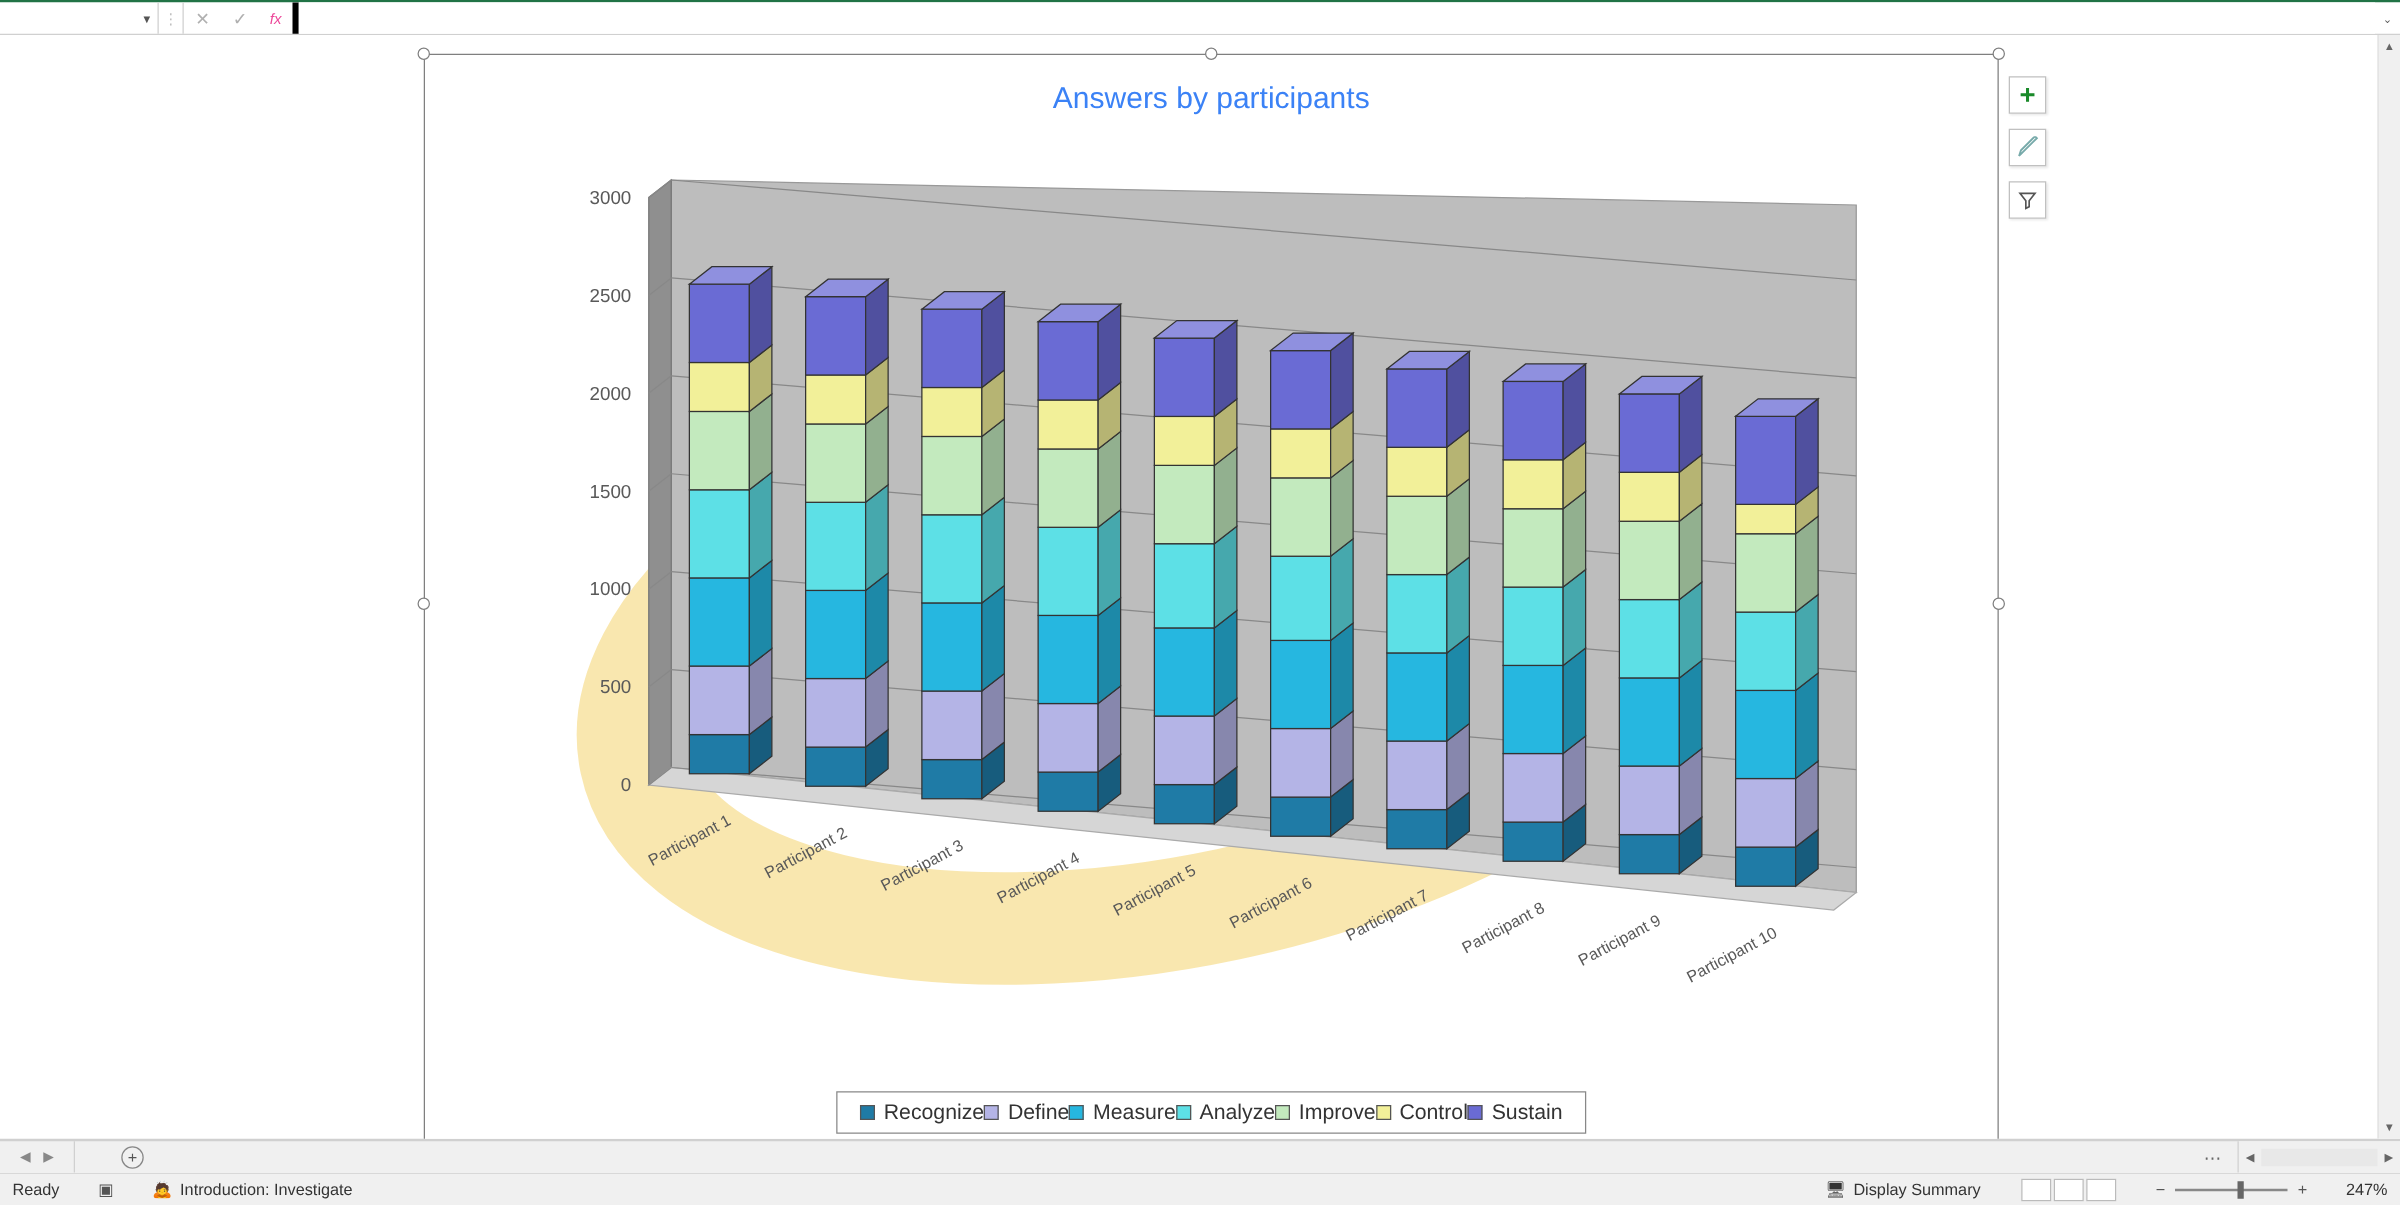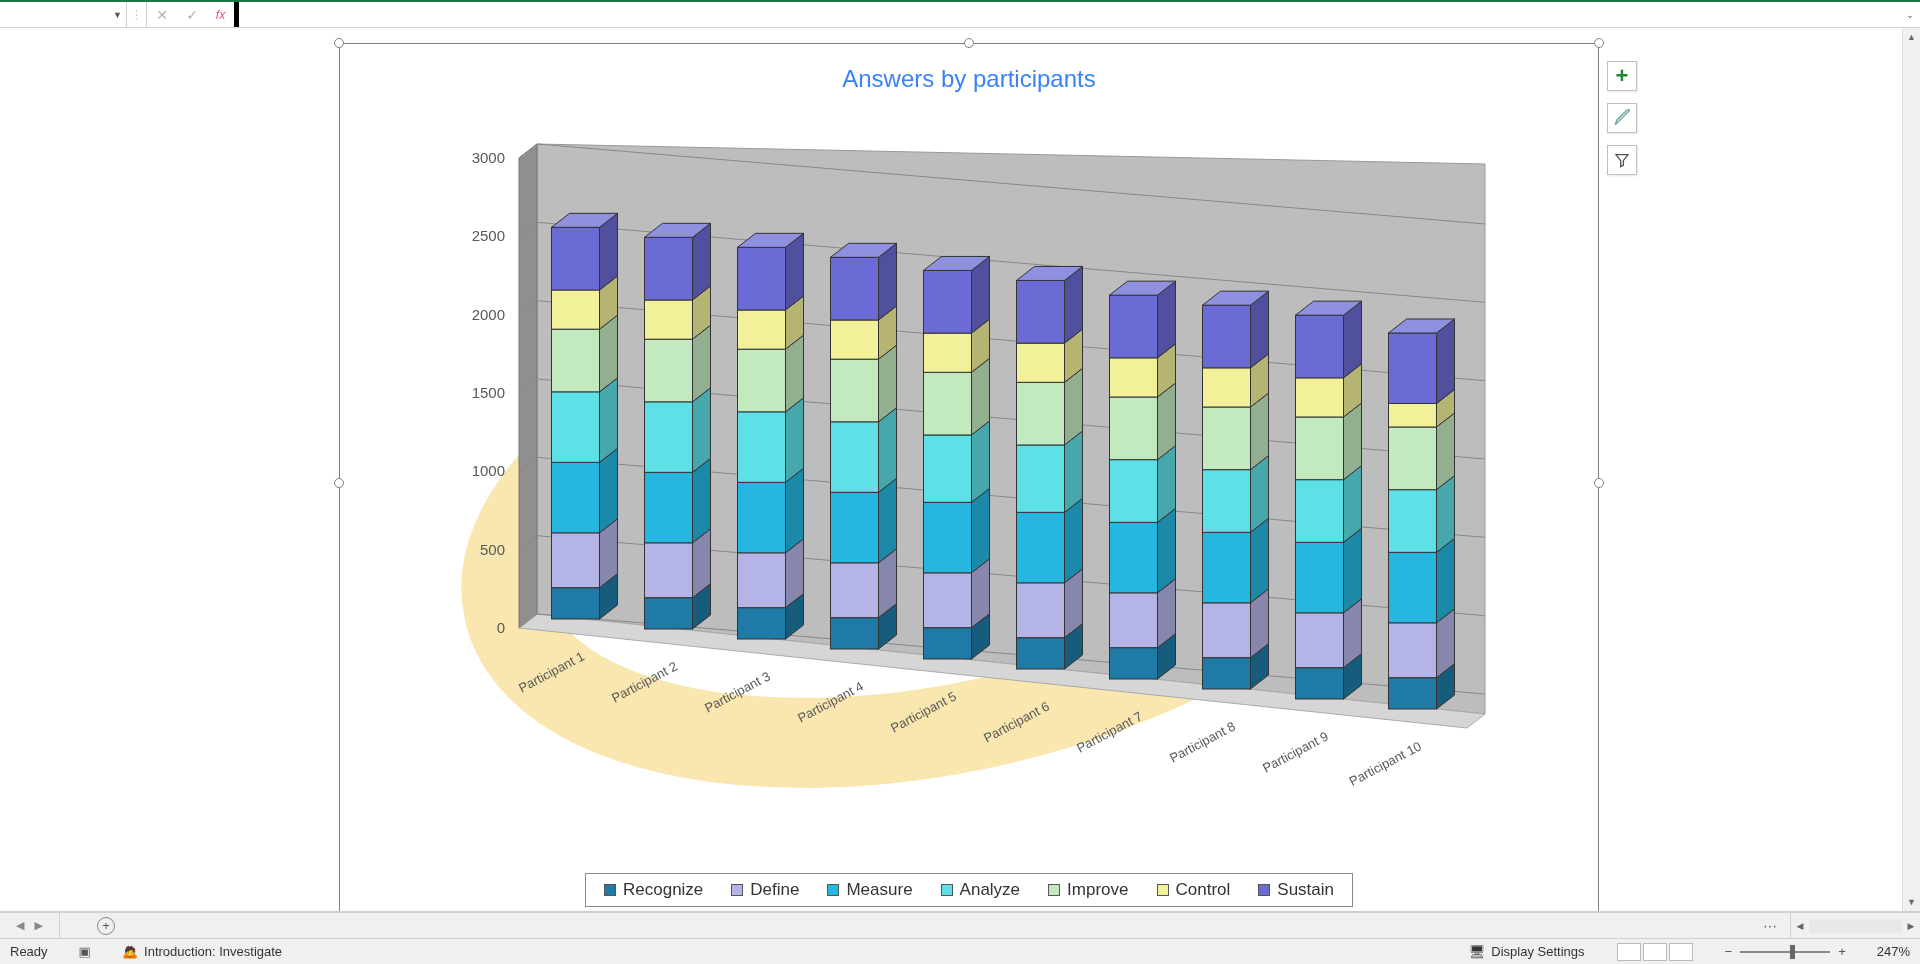--- a/index.html
+++ b/index.html
@@ -169,21 +169,20 @@
   }
   .legend-box {
     position: absolute;
     left: 50%;
     bottom: 16px;
     transform: translateX(-50%);
     border: 1px solid #888;
     background: #fff;
     display: flex;
     align-items: center;
-    gap: 28px;
     padding: 6px 18px;
     font-size: 17px;
     color: #333;
   }
   .legend-item {
     display: flex;
     align-items: center;
     gap: 7px;
   }
   .legend-swatch {
@@ -649,21 +648,21 @@
 <div class="status-bar">
   <span>Ready</span>
   <span class="status-icon">▣</span>
   <span style="display:flex;align-items:center;gap:6px;">
     <span>🙇</span>
     <span>Introduction: Investigate</span>
   </span>
   <div class="spacer"></div>
   <span style="display:flex;align-items:center;gap:6px;">
     <span>🖥</span>
-    <span>Display Settings</span>
+    <span>Display Summary</span>
   </span>
   <div style="display:flex;">
     <div class="view-btn"></div>
     <div class="view-btn"></div>
     <div class="view-btn"></div>
   </div>
   <div class="zoom-slider">
     <span class="btn">−</span>
     <div class="track">
         <div class="thumb"></div>

